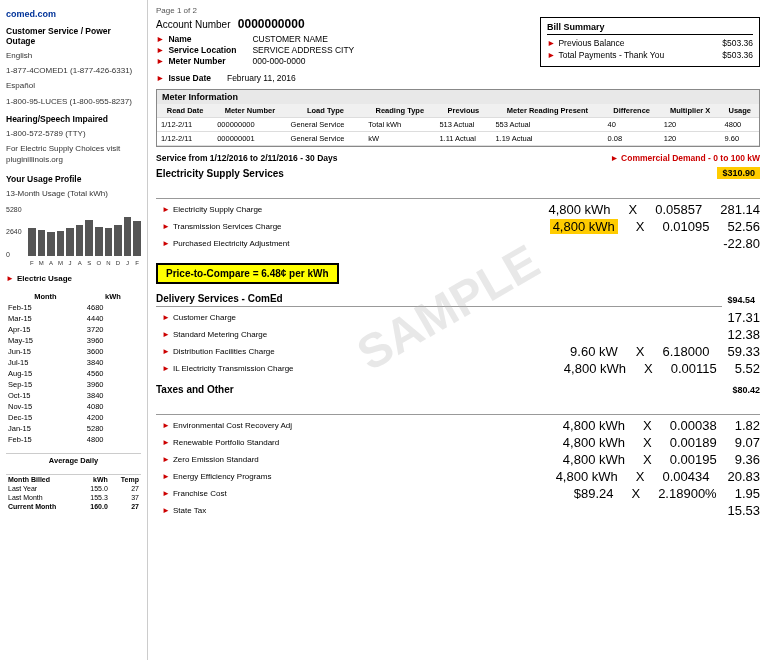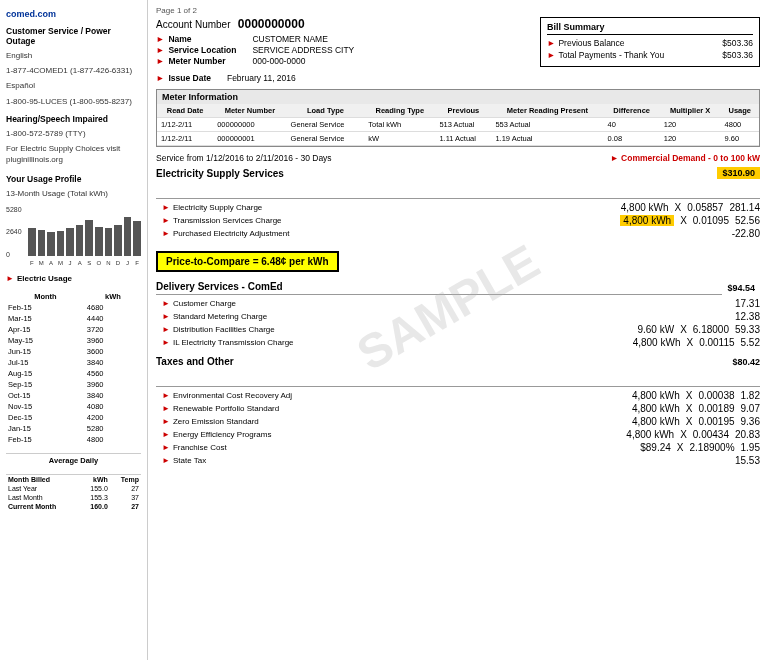--- a/index.html
+++ b/index.html
@@ -158,21 +158,21 @@
     .charge-total-badge {
       background: #ffcc00;
       padding: 1px 5px;
       font-size: 9px;
       font-weight: bold;
     }
     .charge-row { display: flex; justify-content: space-between; font-size: 8px; margin-bottom: 2px; padding-left: 6px; }
     .charge-row .row-left { display: flex; align-items: center; gap: 3px; }
     .charge-row .arrow { color: #cc0000; }
     .charge-row .highlight { background: #ffcc00; padding: 0 3px; }
-    .charge-calc { display: flex; gap: 6px; align-items: center; font-size: 10px; }
+    .charge-calc { display: flex; gap: 18px; align-items: center; font-size: 13px; }
 
     .ptc-banner {
       background: #ff0;
       border: 2px solid #000;
       padding: 3px 8px;
       font-size: 10px;
       font-weight: bold;
       text-align: center;
       margin: 4px 0;
       display: inline-block;
@@ -435,21 +435,21 @@
             <td>1.19 Actual</td>
             <td>0.08</td>
             <td>120</td>
             <td>9.60</td>
           </tr>
         </tbody>
     </table>
   </div>
 
   <div class="service-header">
-    <span style="font-weight:normal; font-size:8.5px;">Service from 1/12/2016 to 2/11/2016 - 30 Days</span>
+    <span style="font-weight:bold; font-size:8.5px;">Service from 1/12/2016 to 2/11/2016 - 30 Days</span>
     <span class="demand">
       <span style="color:#cc0000;">►</span>
       <span>Commercial Demand - 0 to 100 kW</span>
     </span>
   </div>
 
   <div class="charge-section">
     <div class="charge-section-title">
       <span>Electricity Supply Services</span>
       <span class="charge-total-badge">$310.90</span>

